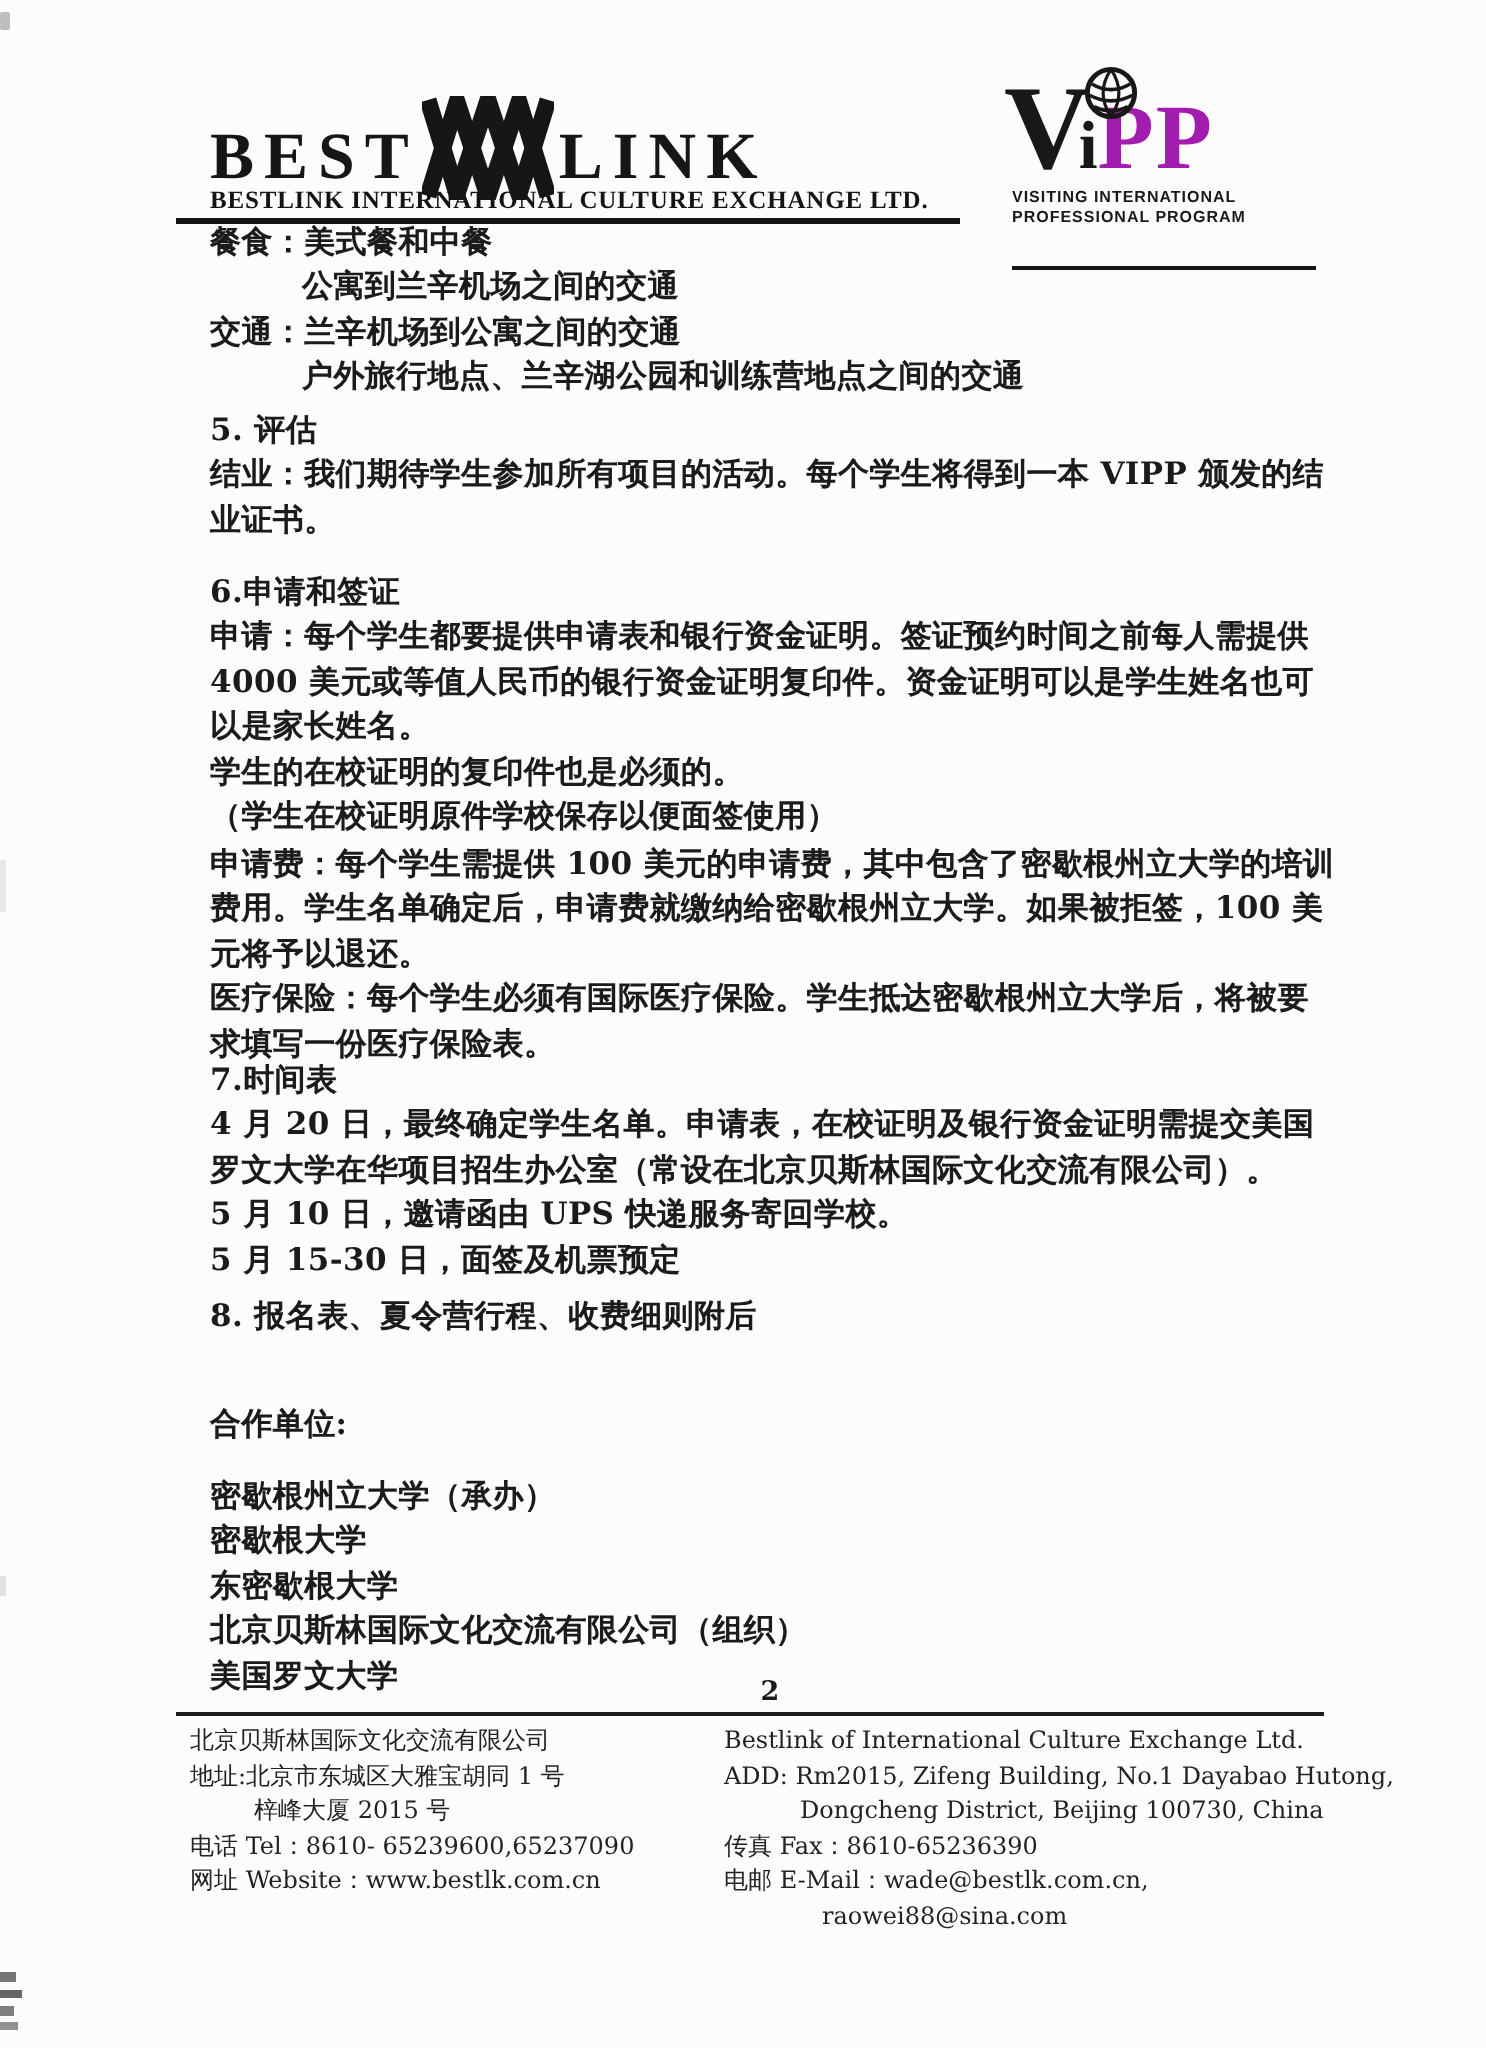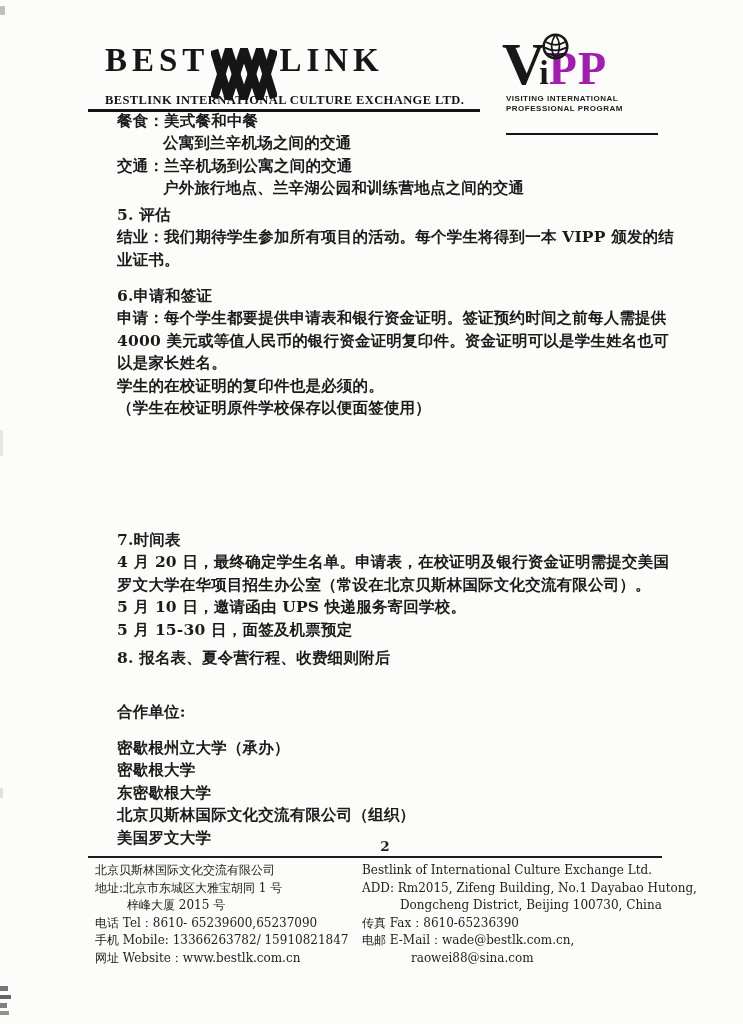--- a/index.html
+++ b/index.html
@@ -7,21 +7,21 @@
   .page{
     position:relative;
     width:743px;height:1024px;
     background:#fcfcfa;
     overflow:hidden;
     font-family:"DejaVu Serif","Liberation Serif",serif;
     color:#1c1c1c;
   }
   
   .header{position:absolute;left:88px;top:38px;width:574px;height:80px;}
-  .logo-row{position:absolute;left:17px;top:6px;display:flex;align-items:flex-start;}
+  .logo-row{position:absolute;left:17px;top:6px;display:flex;align-items:flex-end;}
   .logo-word{
     font-family:"Liberation Serif","DejaVu Serif",serif;
     font-size:33px;font-weight:600;letter-spacing:5px;color:#161616;line-height:1;
   }
   .logo-mark{width:66px;height:52px;margin:0 2px;transform:translateY(4px);}
   .company-name{
     position:absolute;left:17px;top:55px;
     font-family:"Liberation Serif","DejaVu Serif",serif;
     font-size:12.5px;font-weight:700;letter-spacing:.4px;color:#141414;
     white-space:nowrap;
@@ -36,21 +36,21 @@
   .vipp-globe{position:absolute;left:40px;top:-1px;}
   .vipp-tagline{
     position:absolute;left:6px;top:60px;width:152px;
     font-family:"Liberation Sans","DejaVu Sans",sans-serif;
     font-size:8px;font-weight:700;letter-spacing:.5px;line-height:9.5px;color:#1a1a1a;
     border-bottom:2px solid #141414;padding-bottom:20px;
   }
   
   .tblock{position:absolute;left:105px;width:566px;
     font-size:15.5px;font-weight:600;line-height:22.4px;letter-spacing:.2px;
-    color:#1b1b1b;margin-left:12px;}
+    color:#1b1b1b;}
   .ln{white-space:nowrap;}
   .tblock .i1{margin-left:46px;}
   .b0{top:110px;} .b1{top:204px;} .b2{top:285px;} .b3{top:421px;}
   .b4{top:529px;} .b5{top:647px;} .b6{top:701px;} .b7{top:737px;}
   .pagenum{position:absolute;left:105px;top:838px;width:560px;text-align:center;
     font-size:13.5px;font-weight:700;color:#1b1b1b;}
   
   .footer{position:absolute;left:88px;top:856px;width:574px;height:110px;
     border-top:2.5px solid #1c1c1c;}
   .fcol{font-size:12px;line-height:17.6px;color:#222;font-weight:500;white-space:nowrap;}
@@ -117,20 +117,27 @@
       <div class="ln">业证书。</div>
     </div>
   <div class="tblock b2">
       <div class="ln">6.申请和签证</div>
       <div class="ln">申请：每个学生都要提供申请表和银行资金证明。签证预约时间之前每人需提供</div>
       <div class="ln">4000 美元或等值人民币的银行资金证明复印件。资金证明可以是学生姓名也可</div>
       <div class="ln">以是家长姓名。</div>
       <div class="ln">学生的在校证明的复印件也是必须的。</div>
       <div class="ln">（学生在校证明原件学校保存以便面签使用）</div>
     </div>
+  <div class="tblock b3">
+      <div class="ln">申请费：每个学生需提供 100 美元的申请费，其中包含了密歇根州立大学的培训</div>
+      <div class="ln">费用。学生名单确定后，申请费就缴纳给密歇根州立大学。如果被拒签，100 美</div>
+      <div class="ln">元将予以退还。</div>
+      <div class="ln">医疗保险：每个学生必须有国际医疗保险。学生抵达密歇根州立大学后，将被要</div>
+      <div class="ln">求填写一份医疗保险表。</div>
+    </div>
   <div class="tblock b4">
       <div class="ln">7.时间表</div>
       <div class="ln">4 月 20 日，最终确定学生名单。申请表，在校证明及银行资金证明需提交美国</div>
       <div class="ln">罗文大学在华项目招生办公室（常设在北京贝斯林国际文化交流有限公司）。</div>
       <div class="ln">5 月 10 日，邀请函由 UPS 快递服务寄回学校。</div>
       <div class="ln">5 月 15-30 日，面签及机票预定</div>
     </div>
   <div class="tblock b5">
       <div class="ln">8. 报名表、夏令营行程、收费细则附后</div>
     </div>
@@ -146,21 +153,20 @@
     </div>
 
   <div class="pagenum">2</div>
 
   <div class="footer">
     <div class="fcol fl">
         <div class="ln">北京贝斯林国际文化交流有限公司</div>
         <div class="ln">地址:北京市东城区大雅宝胡同 1 号</div>
         <div class="ln i1">梓峰大厦 2015 号</div>
         <div class="ln">电话 Tel：8610- 65239600,65237090</div>
-        <div class="ln">手机 Mobile: 13366263782/ 15910821847</div>
         <div class="ln">网址 Website：www.bestlk.com.cn</div>
       </div>
     <div class="fcol fr">
         <div class="ln">Bestlink of International Culture Exchange Ltd.</div>
         <div class="ln">ADD: Rm2015, Zifeng Building, No.1 Dayabao Hutong,</div>
         <div class="ln i1">Dongcheng District, Beijing 100730, China</div>
         <div class="ln">传真 Fax：8610-65236390</div>
         <div class="ln">电邮 E-Mail：wade@bestlk.com.cn,</div>
         <div class="ln i2">raowei88@sina.com</div>
       </div>

